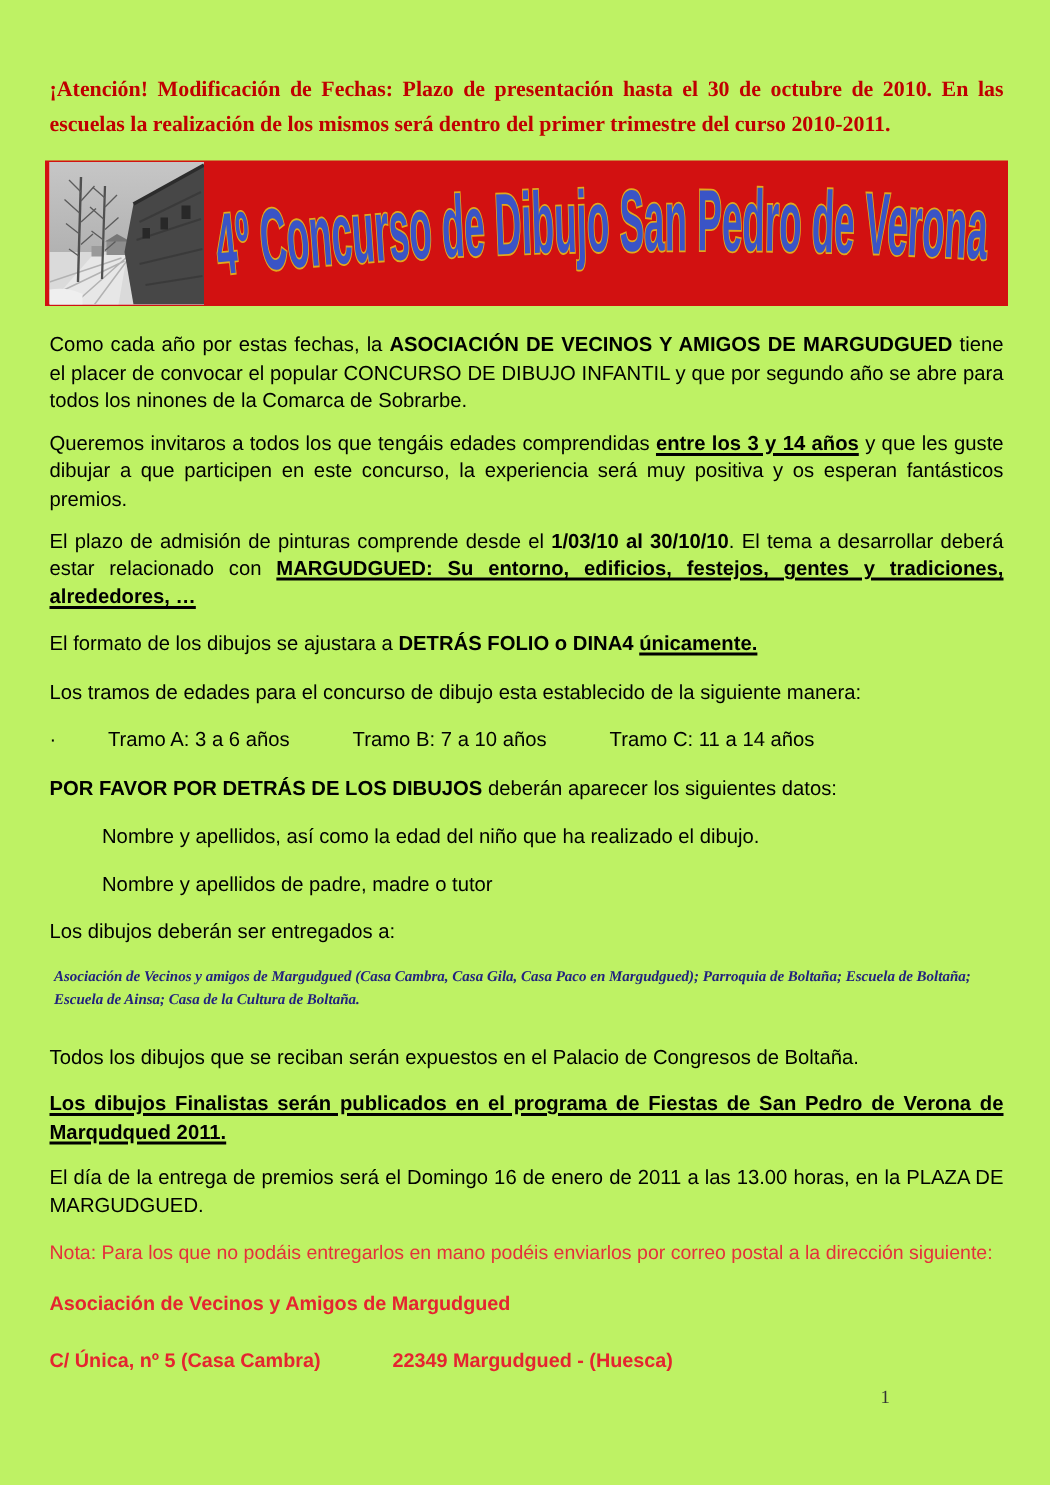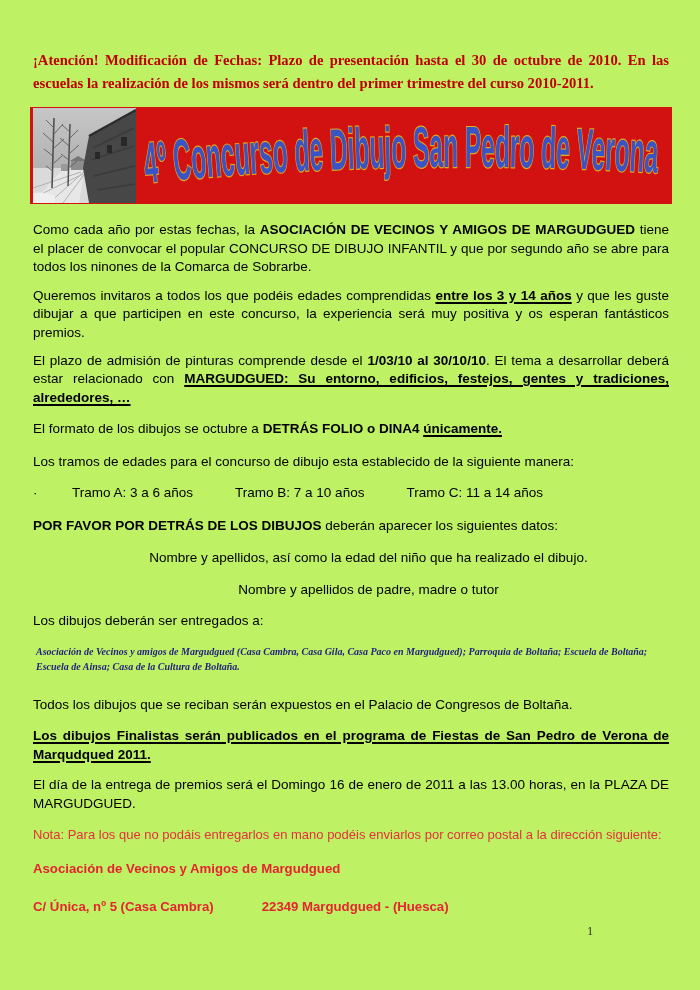--- a/index.html
+++ b/index.html
@@ -26,21 +26,21 @@
 
   .para{font-size:13.5px;line-height:18.6px;text-align:justify;margin:11px 0 0 0;}
   .left{text-align:left;}
   .b{font-weight:bold;}
   .u{text-decoration:underline;text-decoration-thickness:1.5px;text-underline-offset:2px;}
 
   .mt9{margin-top:9px;}  .mt10{margin-top:10px;} .mt12{margin-top:12px;}
   .mt13{margin-top:13px;}.mt14{margin-top:14px;} .mt15{margin-top:15px;}
   .mt17{margin-top:17px;}.mt19{margin-top:19px;} .mt21{margin-top:21px;}
 
-  .indent{padding-left:35px;text-align:center;}
+  .indent{padding-left:35px;}
   .tramos .bullet{display:inline-block;width:39px;}
   .tramos .tramo{margin-right:42px;}
 
   .blue-para{
     font-family:"Liberation Serif",serif;font-style:italic;font-weight:bold;
     font-size:10px;line-height:15.5px;color:#22227e;text-align:left;padding-left:3px;
   }
   .note{font-size:13px;color:#e5303a;text-align:left;}
   .red-bold{font-size:13.2px;font-weight:bold;color:#e52430;text-align:left;}
   .addr-left{margin-right:48px;}
@@ -89,23 +89,23 @@
       </div>
       <svg class="title-svg" viewBox="0 0 524 97">
         <path id="title-arc" d="M 4,76 Q 258,50 520,66" fill="none"></path>
         <text font-size="58" textLength="512" lengthAdjust="spacingAndGlyphs">
           <textPath href="#title-arc" xlink:href="#title-arc">4º Concurso de Dibujo San Pedro de Verona</textPath>
         </text>
       </svg>
     </div>
 
     <p class="para mt17"><span>Como cada año por estas fechas, la </span><span class="b">ASOCIACIÓN DE VECINOS Y AMIGOS DE MARGUDGUED</span><span> tiene el placer de convocar el popular CONCURSO DE DIBUJO INFANTIL y que por segundo año se abre para todos los ninones de la Comarca de Sobrarbe.</span></p>
-    <p class="para mt10"><span>Queremos invitaros  a todos los que  podéis edades comprendidas </span><span class="b u">entre los 3 y 14 años</span><span> y que les guste dibujar a que participen  en este concurso, la experiencia será muy positiva y os esperan fantásticos  premios.</span></p>
+    <p class="para mt10"><span>Queremos invitaros  a todos los que  tengáis edades comprendidas </span><span class="b u">entre los 3 y 14 años</span><span> y que les guste dibujar a que participen  en este concurso, la experiencia será muy positiva y os esperan fantásticos  premios.</span></p>
     <p class="para mt9"><span>El plazo de admisión de pinturas comprende desde el </span><span class="b">1/03/10 al 30/10/10</span><span>. El tema a desarrollar deberá estar relacionado con </span><span class="b u">MARGUDGUED: Su entorno, edificios, festejos, gentes y tradiciones, alrededores, …</span></p>
-    <p class="para mt13 left"><span>El formato de los dibujos se octubre a </span><span class="b">DETRÁS FOLIO o DINA4 </span><span class="b u">únicamente.</span></p>
+    <p class="para mt13 left"><span>El formato de los dibujos se ajustara a </span><span class="b">DETRÁS FOLIO o DINA4 </span><span class="b u">únicamente.</span></p>
     <p class="para mt14 left"><span>Los tramos de edades para el concurso de dibujo esta establecido de la siguiente manera:</span></p>
     <p class="para mt12 left tramos"><span class="bullet">·</span><span class="tramo">Tramo A: 3 a 6 años</span><span class="tramo">Tramo B: 7 a 10 años</span><span class="tramo">Tramo C: 11 a 14 años</span></p>
     <p class="para mt15 left"><span class="b">POR FAVOR POR DETRÁS DE LOS DIBUJOS</span><span> deberán aparecer los siguientes datos:</span></p>
     <p class="para mt13 left indent"><span>Nombre y apellidos, así como la edad del niño que ha realizado el dibujo.</span></p>
     <p class="para mt14 left indent"><span>Nombre y apellidos de padre, madre o tutor</span></p>
     <p class="para mt12 left"><span>Los dibujos deberán ser entregados  a:</span></p>
     <p class="blue-para mt13"><span>Asociación de Vecinos y amigos de Margudgued (Casa Cambra, Casa Gila, Casa Paco en Margudgued); Parroquia de Boltaña; Escuela de Boltaña; Escuela de Ainsa; Casa de la Cultura de Boltaña.</span></p>
     <p class="para mt21 left"><span>Todos los dibujos que se reciban serán expuestos en el Palacio de Congresos de Boltaña.</span></p>
     <p class="para mt13"><span class="b u">Los dibujos Finalistas serán publicados en el programa de Fiestas de San Pedro de Verona de Marqudqued 2011.</span></p>
     <p class="para mt12"><span>El día de la entrega de premios será el Domingo 16 de enero de 2011 a las 13.00 horas, en la PLAZA DE MARGUDGUED.</span></p>

